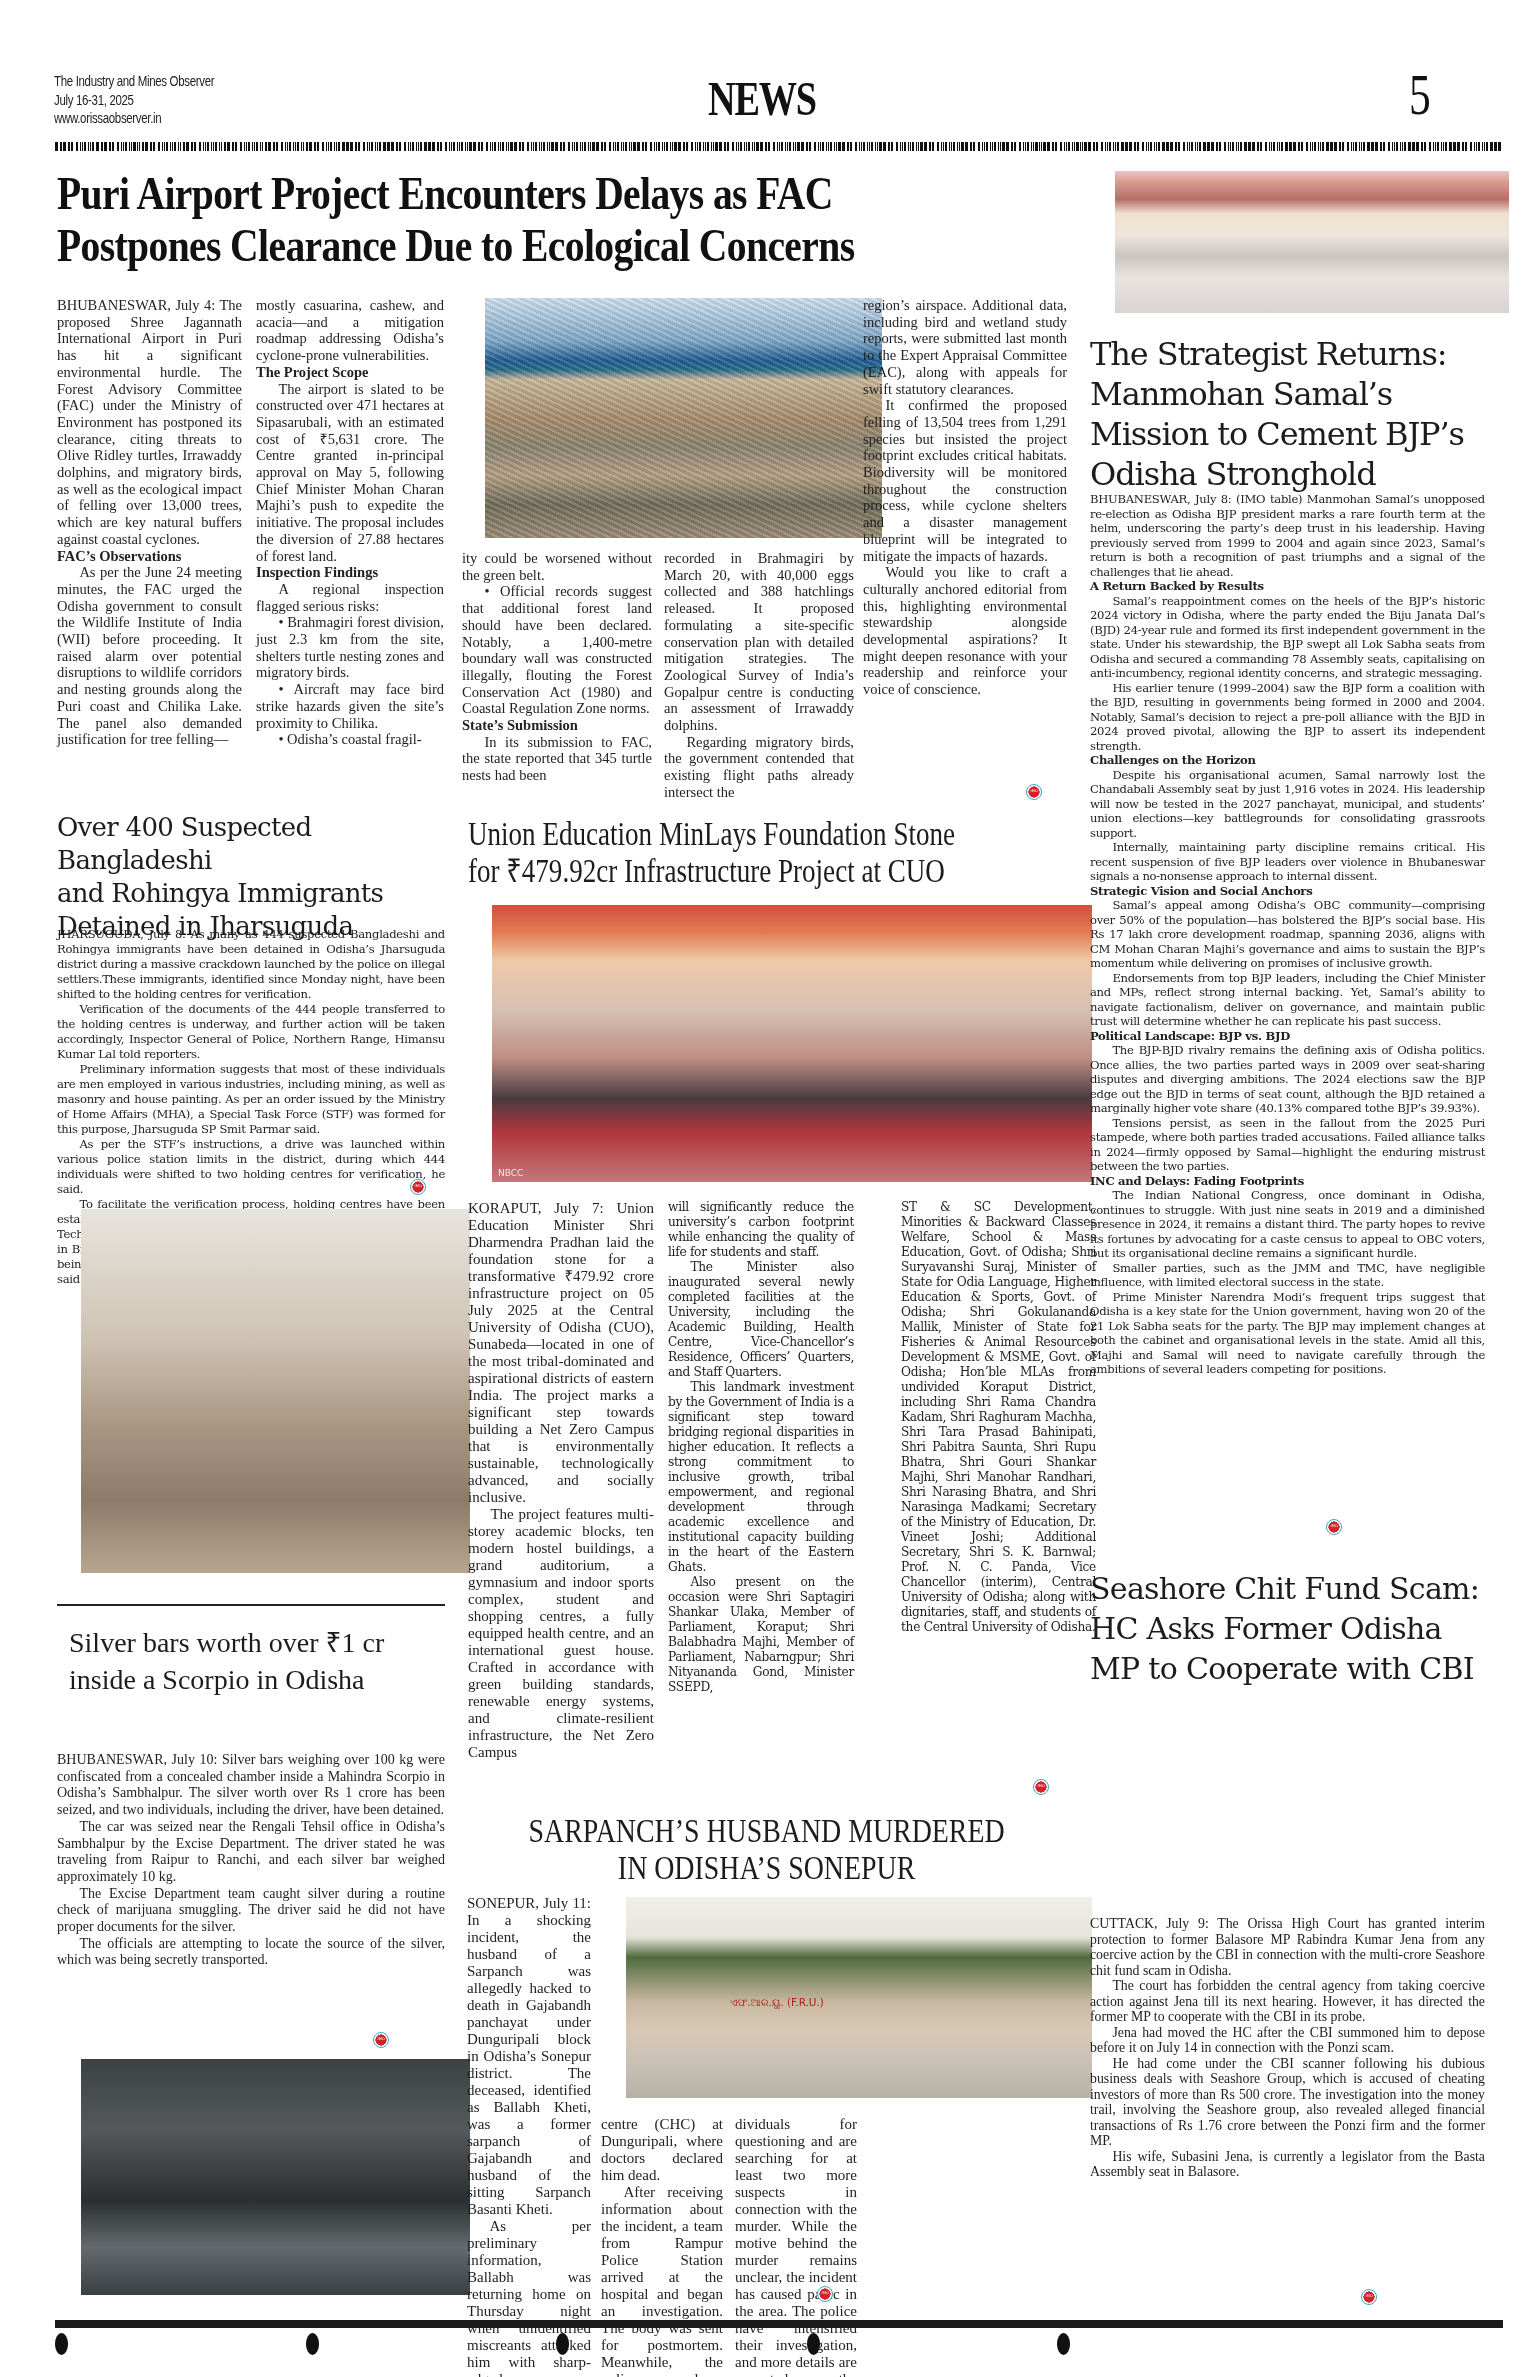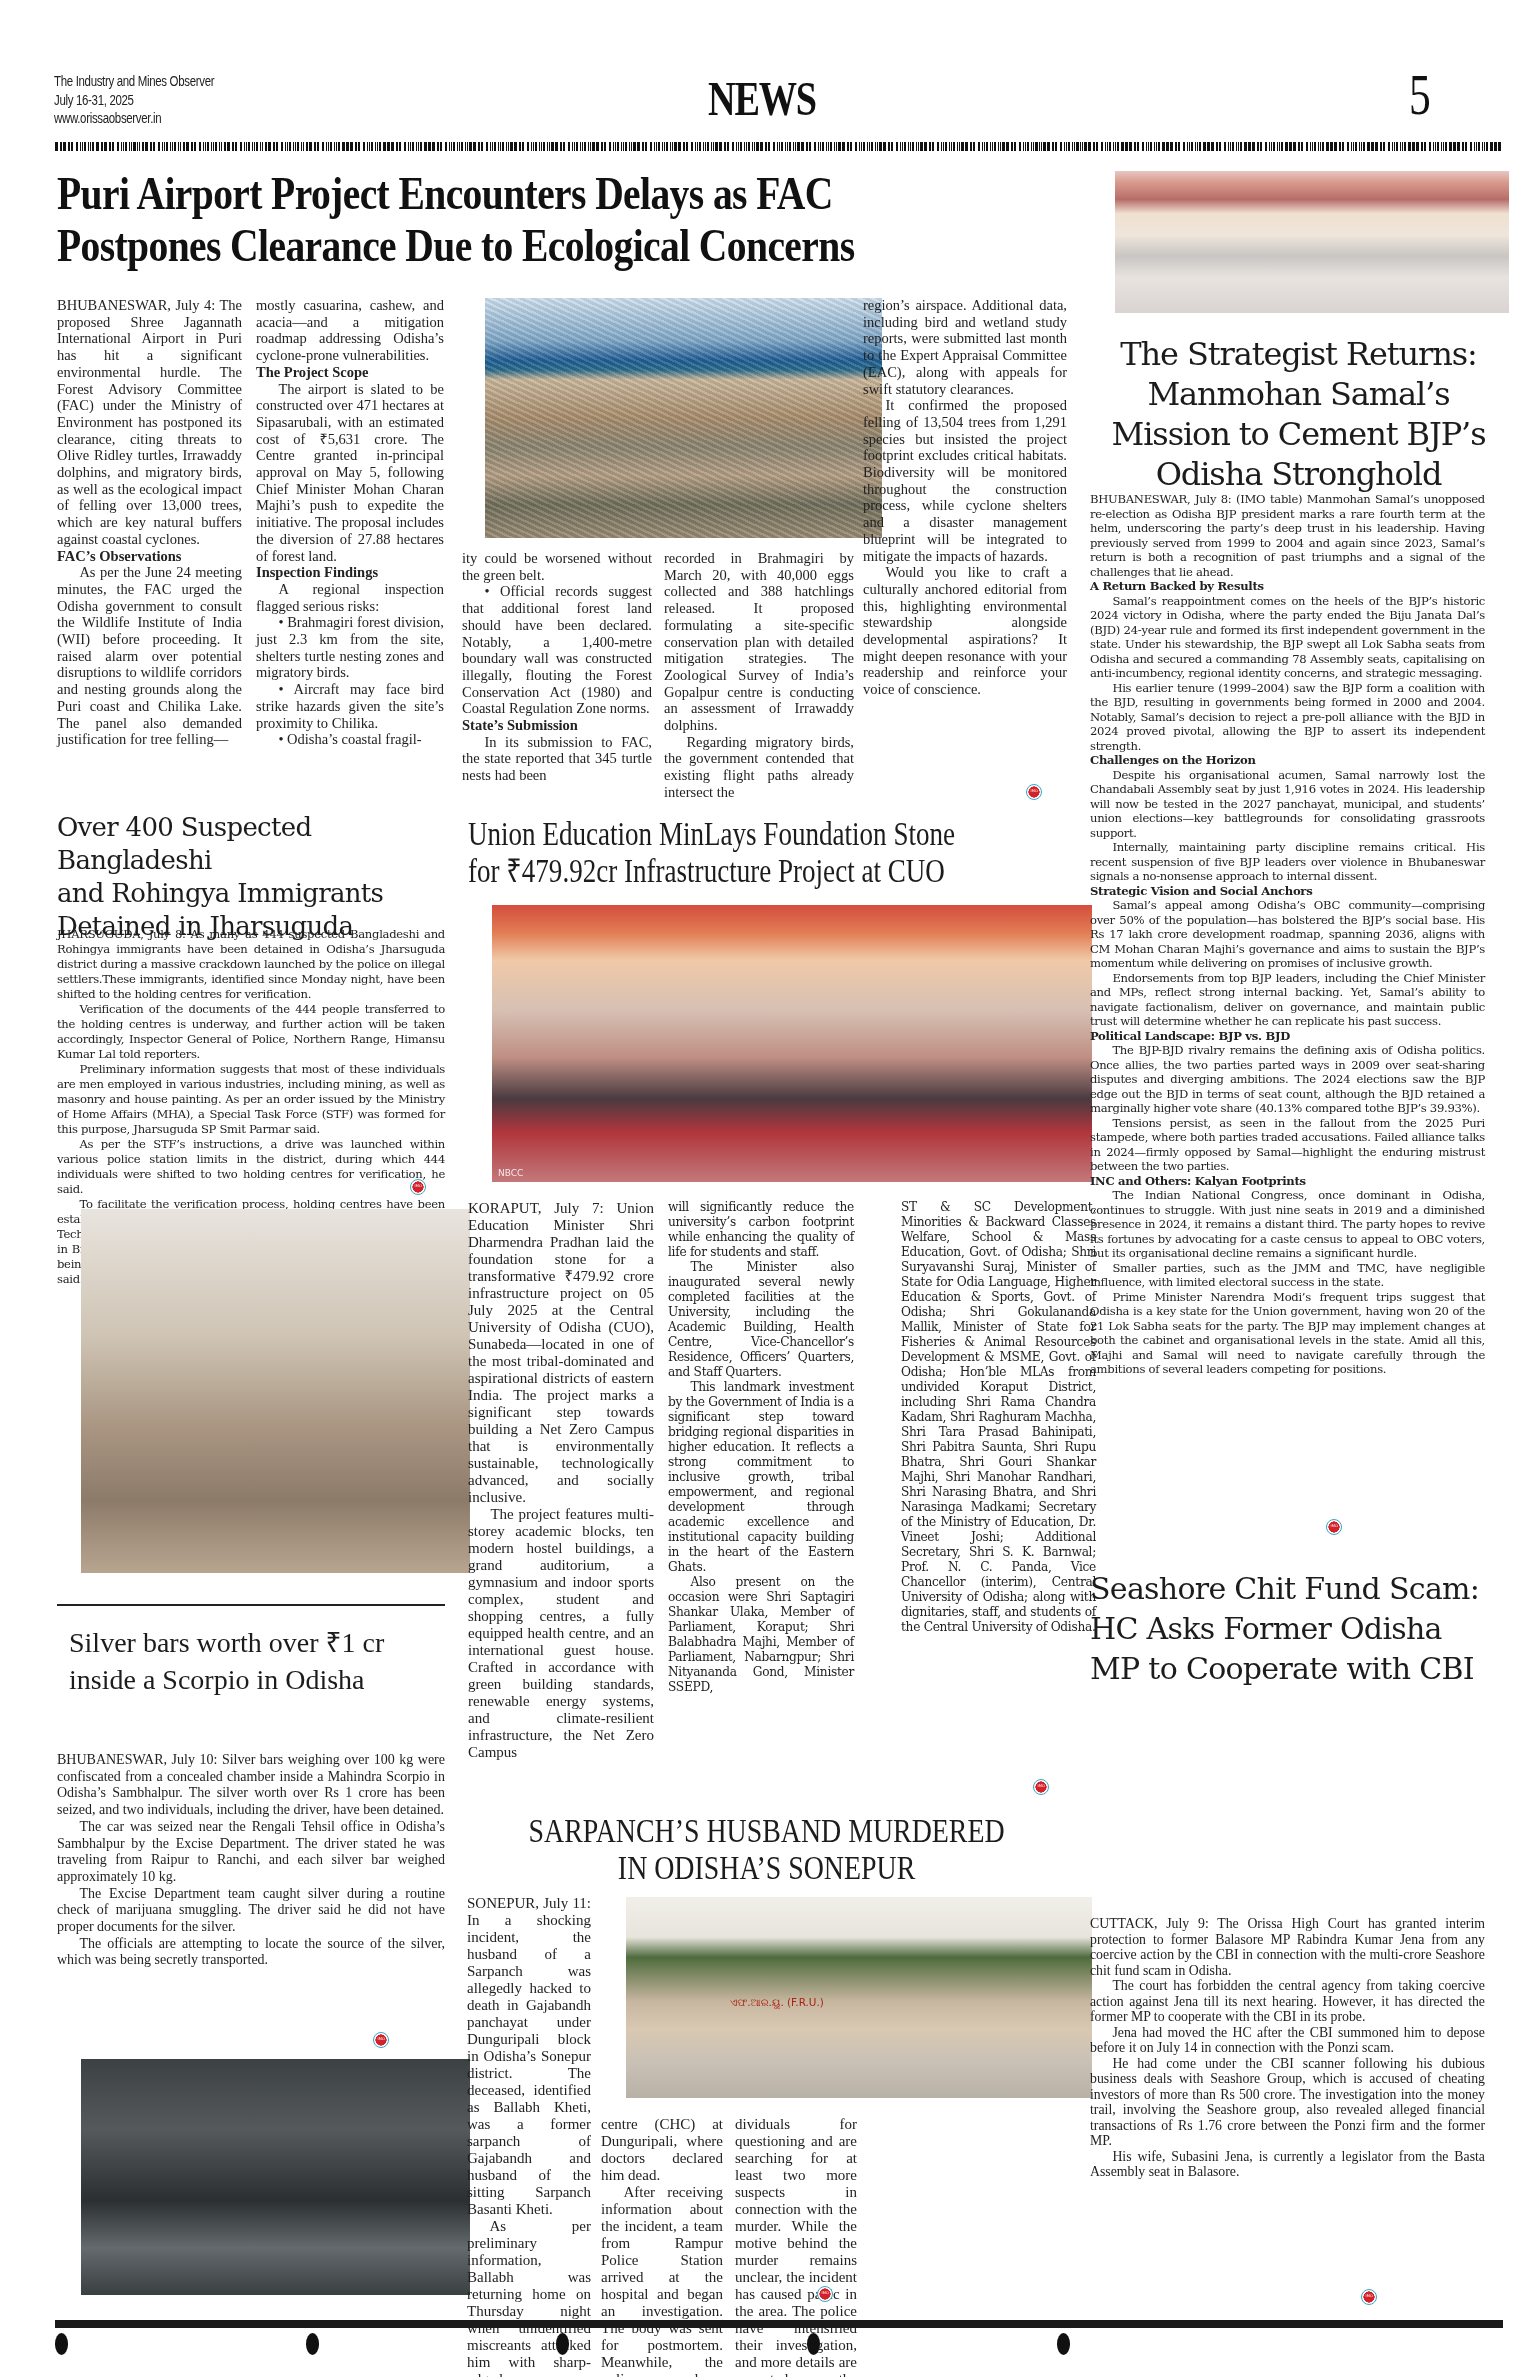--- a/index.html
+++ b/index.html
@@ -174,41 +174,41 @@
     <p class="para">After receiving information about the incident, a team from Rampur Police Station arrived at the hospital and began an investigation. The body was sent for postmortem. Meanwhile, the police have detained two in-</p>
   </div>
 <div class="abs col cond" style="left:735px; top:2116px; width:122px;">
     <p class="first">dividuals for questioning and are searching for at least two more suspects in connection with the murder. While the motive behind the murder remains unclear, the incident has caused panic in the area. The police have intensified their investigation, and more details are expected as the inquiry continues.</p>
   </div>
 <div class="abs imo" style="left:817px; top:2286px;">
     <span>IMO</span>
   </div>
 
 <div class="abs photo ph-bjp" style="left:1091px; top:171px; width:394px; height:142px;"></div>
-<div class="abs hl-serif" style="left:1090px; top:334px; width:417px; font-size:32px; line-height:40px; letter-spacing:-1.1px;text-align:center;">
+<div class="abs hl-serif" style="left:1090px; top:334px; width:417px; font-size:32px; line-height:40px; letter-spacing:-1.1px;">
   <div>The Strategist Returns:</div>
   <div>Manmohan Samal’s</div>
   <div>Mission to Cement BJP’s</div>
   <div>Odisha Stronghold</div>
 </div>
 <div class="abs col dense" style="left:1090px; top:492px; width:395px; font-size:11.6px; line-height:14.5px;">
     <p class="first">BHUBANESWAR, July 8: (IMO table) Manmohan Samal’s unopposed re-election as Odisha BJP president marks a rare fourth term at the helm, underscoring the party’s deep trust in his leadership. Having previously served from 1999 to 2004 and again since 2023, Samal’s return is both a recognition of past triumphs and a signal of the challenges that lie ahead.</p>
     <p class="sub">A Return Backed by Results</p>
     <p class="para">Samal’s reappointment comes on the heels of the BJP’s historic 2024 victory in Odisha, where the party ended the Biju Janata Dal’s (BJD) 24-year rule and formed its first independent government in the state. Under his stewardship, the BJP swept all Lok Sabha seats from Odisha and secured a commanding 78 Assembly seats, capitalising on anti-incumbency, regional identity concerns, and strategic messaging.</p>
     <p class="para">His earlier tenure (1999–2004) saw the BJP form a coalition with the BJD, resulting in governments being formed in 2000 and 2004. Notably, Samal’s decision to reject a pre-poll alliance with the BJD in 2024 proved pivotal, allowing the BJP to assert its independent strength.</p>
     <p class="sub">Challenges on the Horizon</p>
     <p class="para">Despite his organisational acumen, Samal narrowly lost the Chandabali Assembly seat by just 1,916 votes in 2024. His leadership will now be tested in the 2027 panchayat, municipal, and students’ union elections—key battlegrounds for consolidating grassroots support.</p>
     <p class="para">Internally, maintaining party discipline remains critical. His recent suspension of five BJP leaders over violence in Bhubaneswar signals a no-nonsense approach to internal dissent.</p>
     <p class="sub">Strategic Vision and Social Anchors</p>
     <p class="para">Samal’s appeal among Odisha’s OBC community—comprising over 50% of the population—has bolstered the BJP’s social base. His Rs 17 lakh crore development roadmap, spanning 2036, aligns with CM Mohan Charan Majhi’s governance and aims to sustain the BJP’s momentum while delivering on promises of inclusive growth.</p>
     <p class="para">Endorsements from top BJP leaders, including the Chief Minister and MPs, reflect strong internal backing. Yet, Samal’s ability to navigate factionalism, deliver on governance, and maintain public trust will determine whether he can replicate his past success.</p>
     <p class="sub">Political Landscape: BJP vs. BJD</p>
     <p class="para">The BJP-BJD rivalry remains the defining axis of Odisha politics. Once allies, the two parties parted ways in 2009 over seat-sharing disputes and diverging ambitions. The 2024 elections saw the BJP edge out the BJD in terms of seat count, although the BJD retained a marginally higher vote share (40.13% compared tothe BJP’s 39.93%).</p>
     <p class="para">Tensions persist, as seen in the fallout from the 2025 Puri stampede, where both parties traded accusations. Failed alliance talks in 2024—firmly opposed by Samal—highlight the enduring mistrust between the two parties.</p>
-    <p class="sub">INC and Others: Kalyan Footprints</p>
+    <p class="sub">INC and Delays: Fading Footprints</p>
     <p class="para">The Indian National Congress, once dominant in Odisha, continues to struggle. With just nine seats in 2019 and a diminished presence in 2024, it remains a distant third. The party hopes to revive its fortunes by advocating for a caste census to appeal to OBC voters, but its organisational decline remains a significant hurdle.</p>
     <p class="para">Smaller parties, such as the JMM and TMC, have negligible influence, with limited electoral success in the state.</p>
     <p class="para">Prime Minister Narendra Modi’s frequent trips suggest that Odisha is a key state for the Union government, having won 20 of the 21 Lok Sabha seats for the party. The BJP may implement changes at both the cabinet and organisational levels in the state. Amid all this, Majhi and Samal will need to navigate carefully through the ambitions of several leaders competing for positions.</p>
   </div>
 <div class="abs imo" style="left:1326px; top:1519px;">
     <span>IMO</span>
   </div>
 
 <div class="abs hl-serif" style="left:1090px; top:1569px; width:417px; font-size:30px; line-height:40px; letter-spacing:-0.7px;">
   <div>Seashore Chit Fund Scam:</div>

